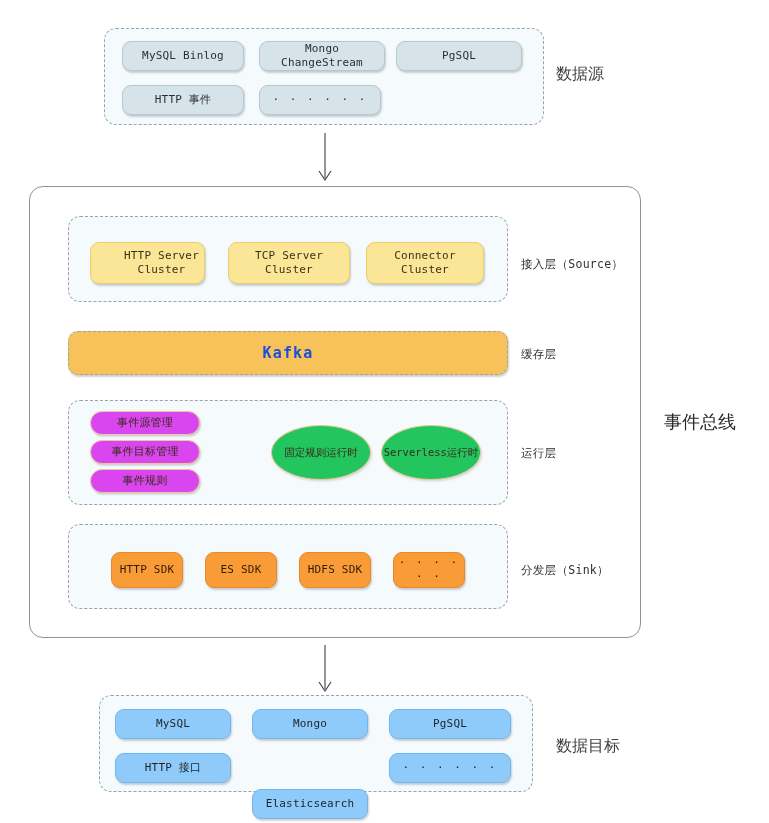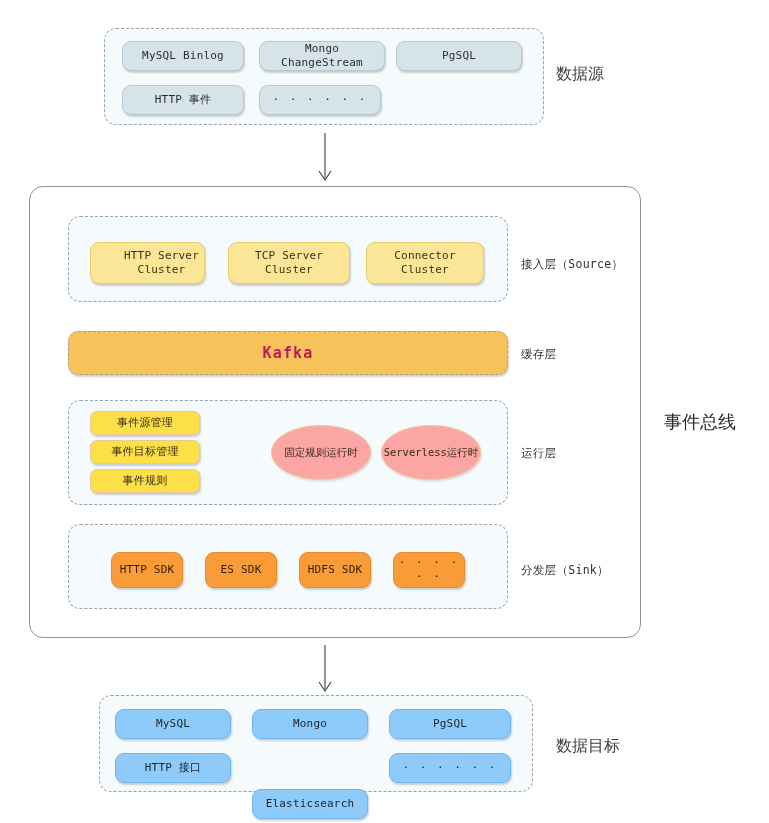--- a/index.html
+++ b/index.html
@@ -60,42 +60,42 @@
   
   .node.ingress {
     background: #fae696;
     border: 1.2px solid #e9cf6a;
     color: #3a3118;
   }
   .node.cache {
     background: #f7c259;
     border: 1.4px dashed #9aa3ad;
     border-radius: 10px;
-    color: #be185d;
+    color: #1d4ed8;
     font-size: 15px;
     font-weight: bold;
     letter-spacing: 1.2px;
   }
   .node.runtime {
-    background: #fde047;
+    background: #d946ef;
     border: 1.2px solid #edc79b;
     color: #3a2b18;
-    border-radius: 7px;
+    border-radius: 12px;
   }
   .node.sink {
     background: #f99b36;
     border: 1.2px solid #e8882a;
     color: #2c1d0b;
   }
 
   
   .ellipse {
     position: absolute;
     box-sizing: border-box;
-    background: #fca5a5;
+    background: #22c55e;
     border: 1.2px solid #edc79b;
     border-radius: 50%;
     display: flex;
     align-items: center;
     justify-content: center;
     text-align: center;
     font-size: 10.5px;
     color: #3a2b18;
     box-shadow: 1px 1.5px 2px rgba(150,150,150,0.3);
   }

